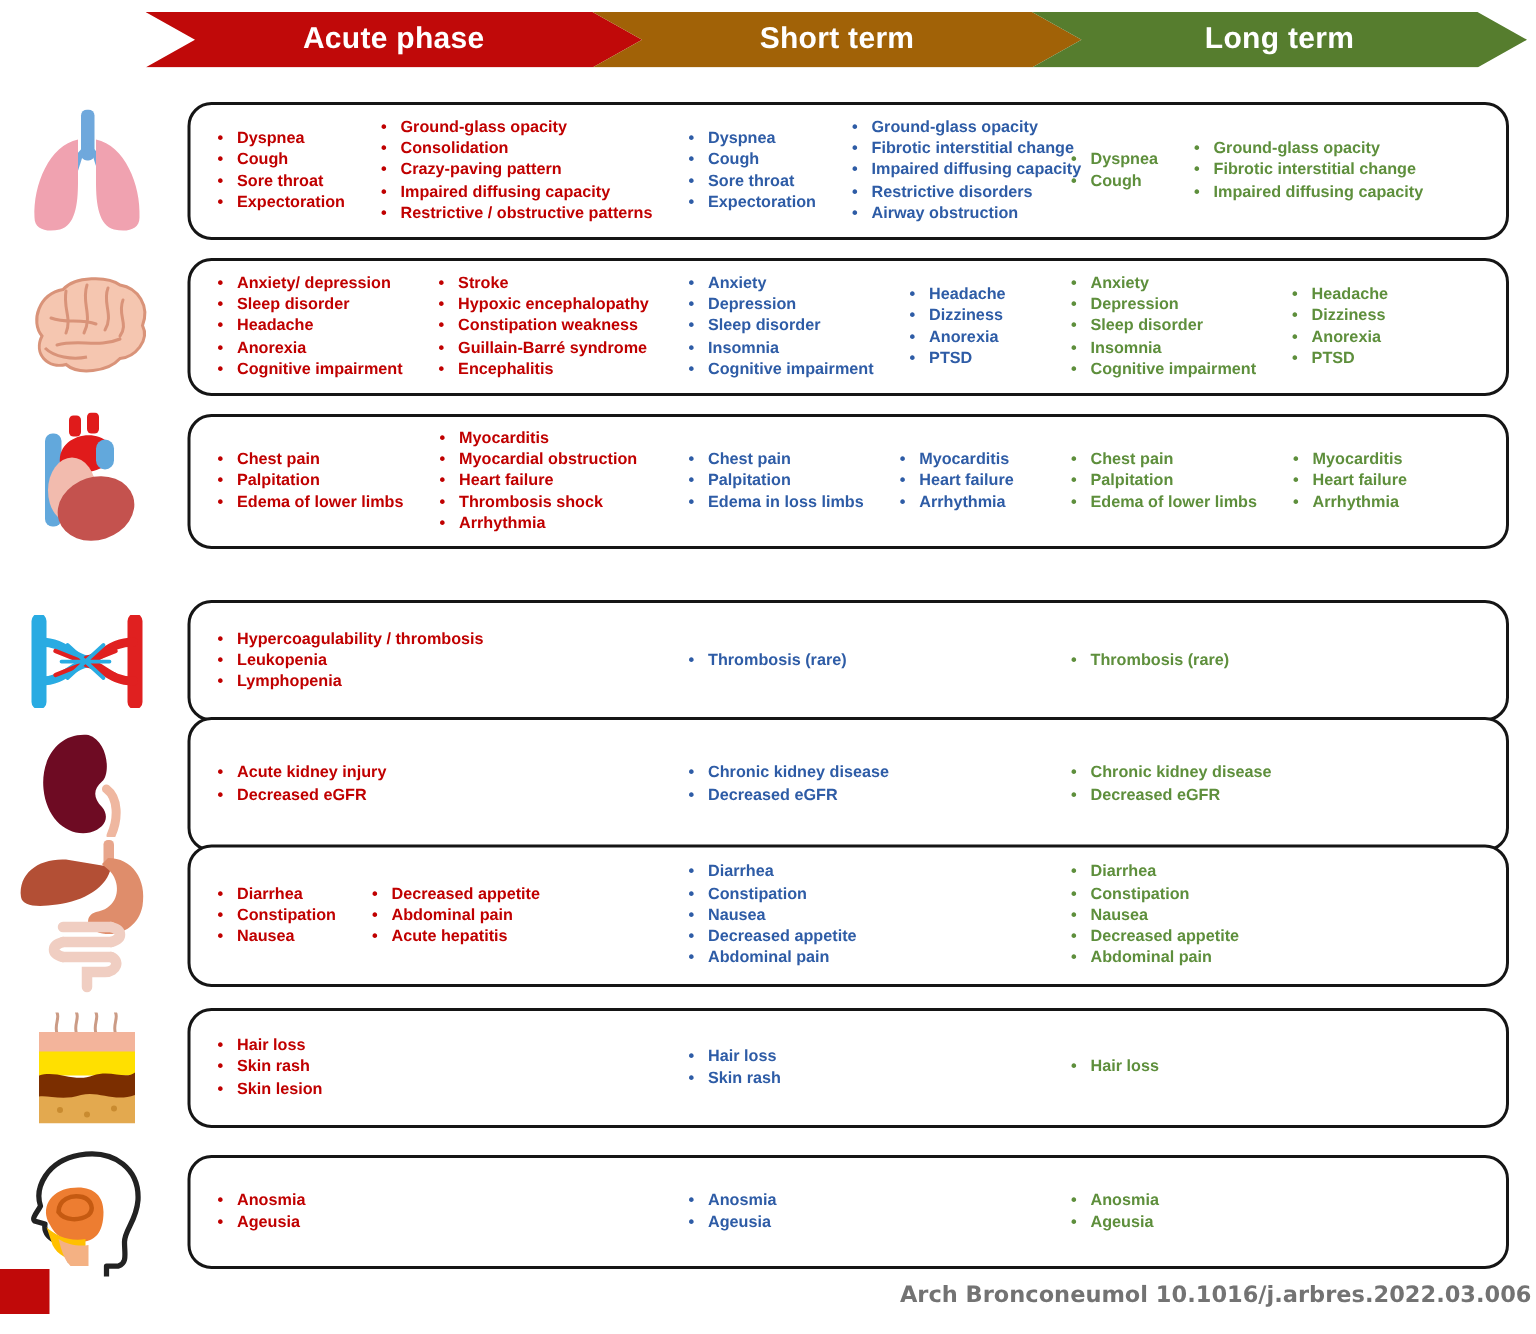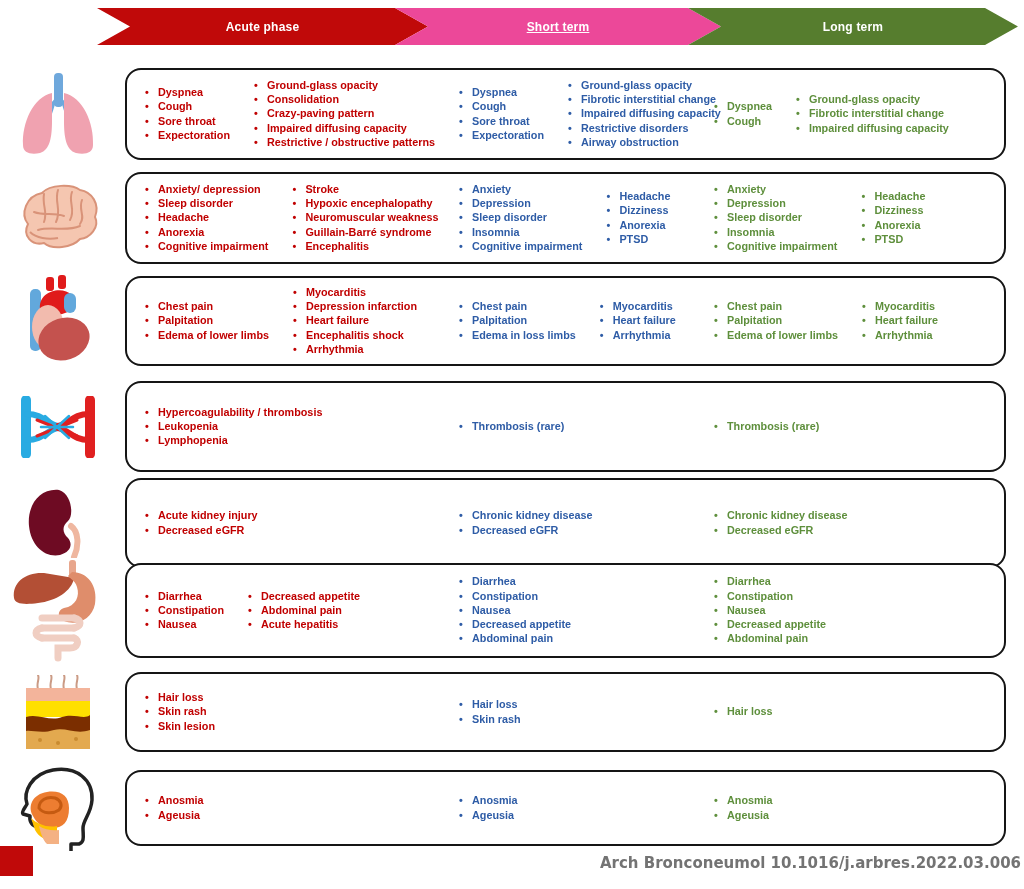--- a/index.html
+++ b/index.html
@@ -2,21 +2,21 @@
 <html style="--acute-text: #C00000; --short-text: #2E5CA6; --long-text: #5E8F3C;"><head>
 <meta charset="utf-8">
 <style>
   * { margin:0; padding:0; box-sizing:border-box; }
   html,body { background:#fff; }
   body { font-family:"Liberation Sans", sans-serif; }
   .canvas { position:relative; width:1024px; height:889px; background:#fff; overflow:hidden; }
 
   
   .chev { position:absolute; top:8px; height:37px; display:flex; align-items:center; justify-content:center;
-          color:#fff; font-weight:bold; font-size:12px; letter-spacing:.2px;
+          color:#fff; font-weight:bold; font-size:20px; letter-spacing:.2px;
           clip-path: polygon(0 0, calc(100% - 33px) 0, 100% 50%, calc(100% - 33px) 100%, 0 100%, 33px 50%); }
   #chev-acute { left:97px;  width:331px; }
   #chev-short { left:395px; width:326px; }
   #chev-long  { left:688px; width:330px; }
 
   
   .row  { position:absolute; left:0; width:1024px; }
   .icon-wrap { position:absolute; left:2px; width:112px; top:50%; transform:translateY(-50%);
                display:flex; align-items:center; justify-content:center; }
   .box  { position:absolute; left:125px; width:881px; top:0; height:100%;
@@ -37,21 +37,21 @@
   .citation { position:absolute; right:3px; top:854px; font-family:"DejaVu Sans", sans-serif;
               font-size:15px; font-weight:bold; color:#737373; }
   .corner-mark { position:absolute; left:0; top:846px; width:33px; height:30px; }
 </style>
 </head>
 <body>
 
 <div class="canvas">
 
   <div class="chev" id="chev-acute" style="background: rgb(192, 9, 9);">Acute phase</div>
-  <div class="chev" id="chev-short" style="background: #ec4899; text-decoration: underline;">Short term</div>
+  <div class="chev" id="chev-short" style="background: #a16207;">Short term</div>
   <div class="chev" id="chev-long" style="background: rgb(86, 125, 46); text-align: right;">Long term</div>
 
   <div class="row" style="top:68px;height:92px">
     <div class="icon-wrap">
       <svg width="80" height="82" viewBox="0 0 80 82">
         <rect x="36" y="0" width="9" height="34" rx="4" fill="#6FA8DC"></rect>
         <path d="M40 22 L26 38 L33 44 Z" fill="#6FA8DC"></path>
         <path d="M41 22 L55 38 L48 44 Z" fill="#6FA8DC"></path>
         <path d="M34 20 C15 24 4 50 5 72 C5 80 13 82 22 80 C32 77 34 64 34 48 Z" fill="#F0A2B0"></path>
         <path d="M46 20 C65 24 76 50 75 72 C75 80 67 82 58 80 C48 77 46 64 46 48 Z" fill="#F0A2B0"></path>
@@ -115,21 +115,21 @@
           <ul class="symptoms">
             <li>Anxiety/ depression</li>
             <li>Sleep disorder</li>
             <li>Headache</li>
             <li>Anorexia</li>
             <li>Cognitive impairment</li>
           </ul>
           <ul class="symptoms">
             <li>Stroke</li>
             <li>Hypoxic encephalopathy</li>
-            <li>Neuromuscular weakness</li>
+            <li>Constipation weakness</li>
             <li>Guillain-Barré syndrome</li>
             <li>Encephalitis</li>
           </ul>
         </div>
       <div class="cell short">
           <ul class="symptoms">
             <li>Anxiety</li>
             <li>Depression</li>
             <li>Sleep disorder</li>
             <li>Insomnia</li>
@@ -174,23 +174,23 @@
     </div>
     <div class="box">
       <div class="cell acute">
           <ul class="symptoms">
             <li>Chest pain</li>
             <li>Palpitation</li>
             <li>Edema of lower limbs</li>
           </ul>
           <ul class="symptoms">
             <li>Myocarditis</li>
-            <li>Depression infarction</li>
+            <li>Myocardial obstruction</li>
             <li>Heart failure</li>
-            <li>Encephalitis shock</li>
+            <li>Thrombosis shock</li>
             <li>Arrhythmia</li>
           </ul>
         </div>
       <div class="cell short">
           <ul class="symptoms">
             <li>Chest pain</li>
             <li>Palpitation</li>
             <li>Edema in loss limbs</li>
           </ul>
           <ul class="symptoms">
@@ -207,21 +207,21 @@
           </ul>
           <ul class="symptoms">
             <li>Myocarditis</li>
             <li>Heart failure</li>
             <li>Arrhythmia</li>
           </ul>
         </div>
     </div>
   </div>
 
-  <div class="row" style="top:381px;height:91px">
+  <div class="row" style="top:400px;height:81px">
     <div class="icon-wrap">
       <svg width="86" height="62" viewBox="0 0 86 62">
         <path d="M11 4 V58" stroke="#29ABE2" stroke-width="10" stroke-linecap="round" fill="none"></path>
         <path d="M75 4 V58" stroke="#E02020" stroke-width="10" stroke-linecap="round" fill="none"></path>
         <path d="M12 18 C28 18 32 28 43 30 M12 44 C28 44 32 34 43 32" stroke="#29ABE2" stroke-width="6" fill="none" stroke-linecap="round"></path>
         <path d="M74 18 C58 18 54 28 43 30 M74 44 C58 44 54 34 43 32" stroke="#E02020" stroke-width="6" fill="none" stroke-linecap="round"></path>
         <path d="M22 24 L62 40 M22 40 L62 24" stroke="#E02020" stroke-width="3" stroke-linecap="round"></path>
         <path d="M26 31 L58 31 M30 20 L54 42 M30 42 L54 20" stroke="#29ABE2" stroke-width="2.5" stroke-linecap="round"></path>
       </svg>
     </div>

